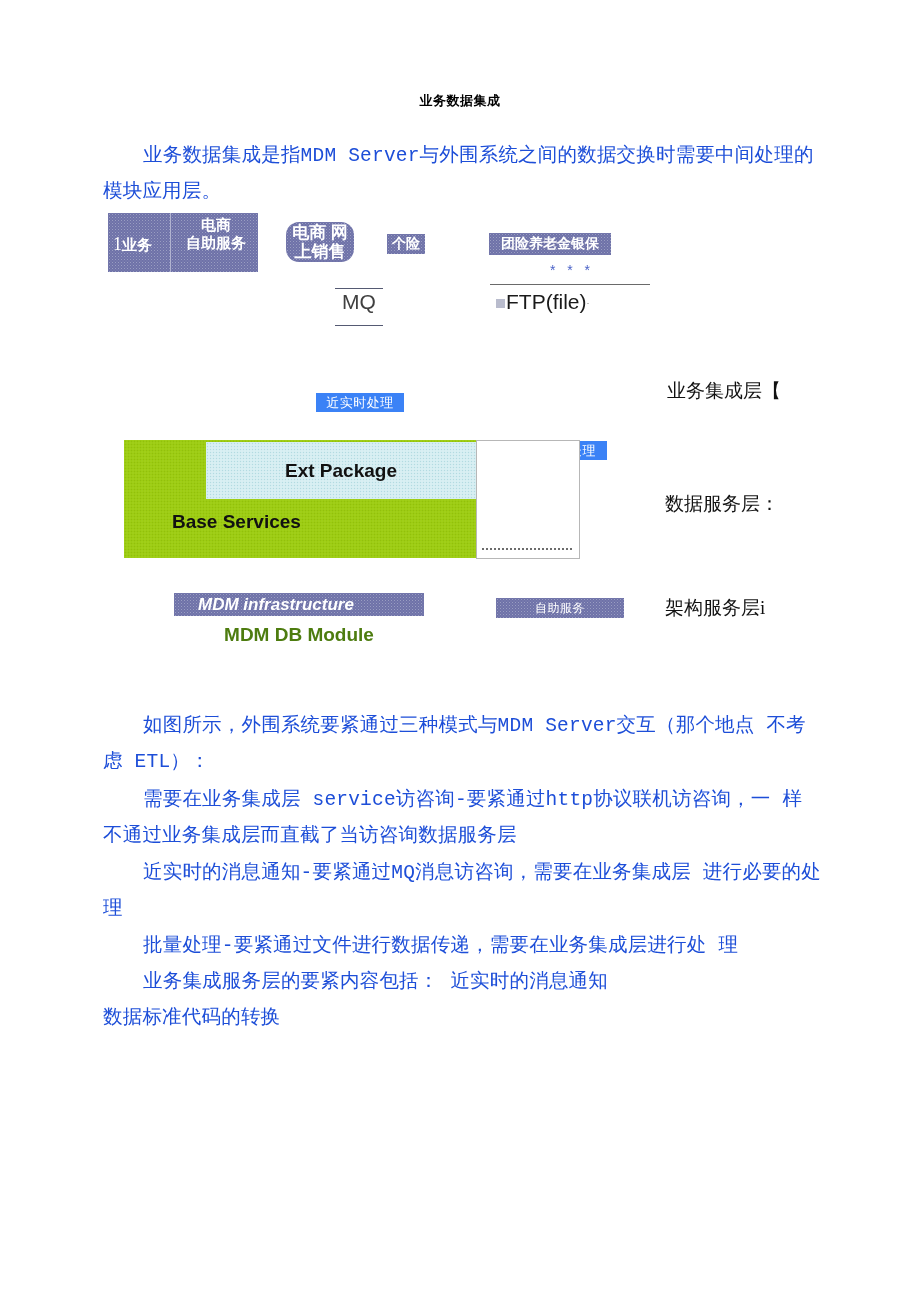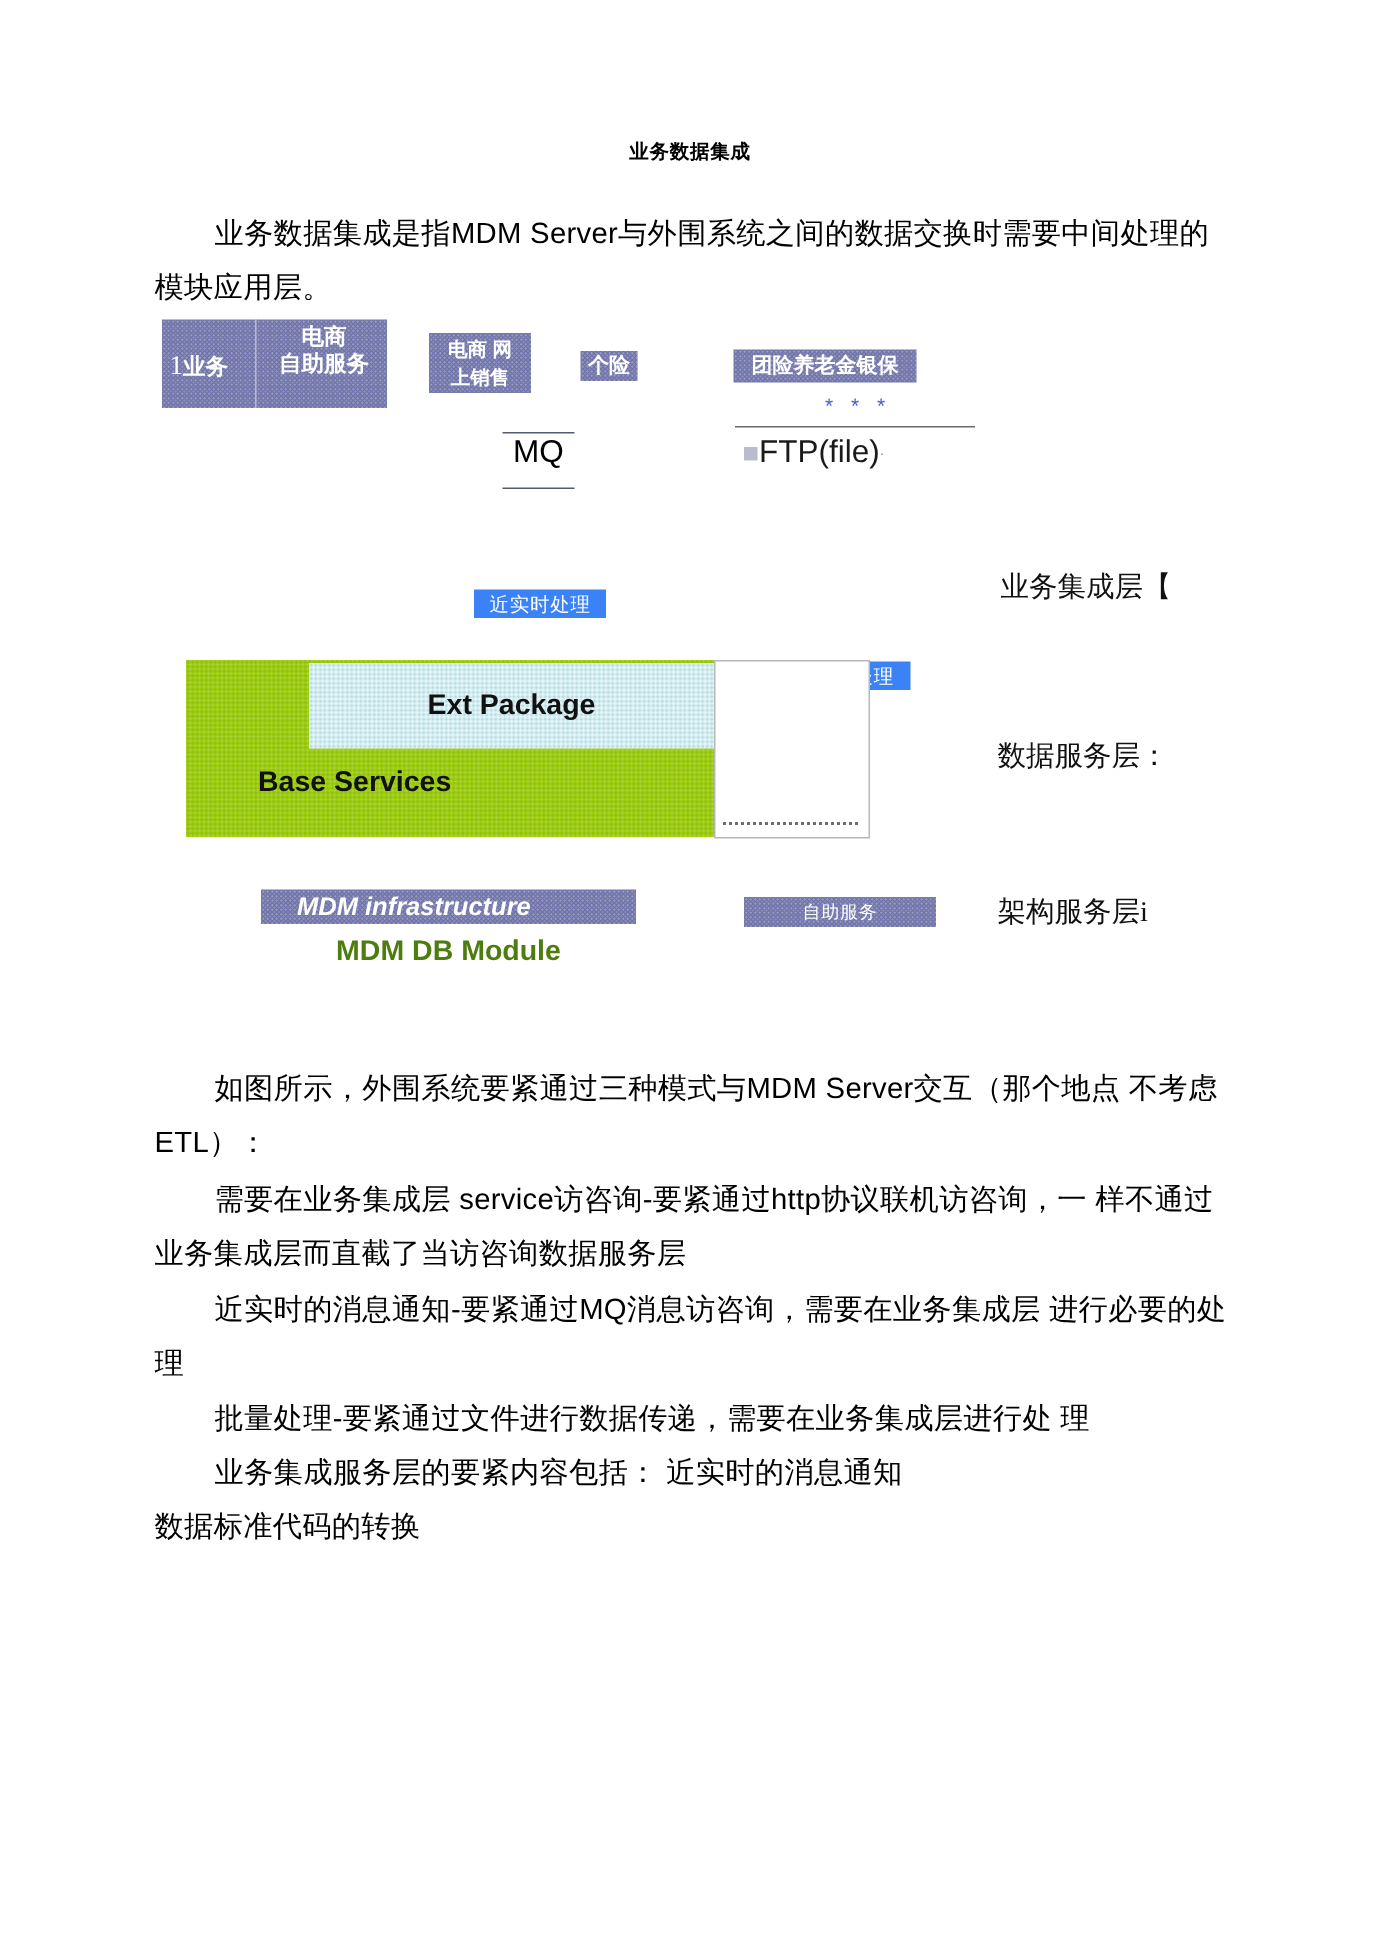--- a/index.html
+++ b/index.html
@@ -32,24 +32,24 @@
     text-align: center;
     font-family: "Liberation Sans", sans-serif;
     font-weight: bold;
     font-size: 13px;
     letter-spacing: 0.5px;
   }
 
   
   .para {
     position: absolute;
-    font-family: Liberation Sans, sans-serif;
+    font-family: Liberation Mono, monospace;
     font-size: 19.5px;
     line-height: 36px;
-    color: #000000;
+    color: #1d4ed8;
     letter-spacing: 0.2px;
     white-space: pre-wrap;
   }
   .para.intro   { left: 103px; top: 138px;  width: 718px; text-indent: 40px; }
   .para.p1      { left: 103px; top: 708px;  width: 718px; text-indent: 40px; }
   .para.p2      { left: 103px; top: 782px;  width: 718px; text-indent: 40px; }
   .para.p3      { left: 103px; top: 855px;  width: 718px; text-indent: 40px; }
   .para.p4      { left: 103px; top: 928px;  width: 718px; text-indent: 40px; }
   .para.p5      { left: 103px; top: 964px;  width: 718px; text-indent: 40px; }
   .para.p6      { left: 103px; top: 1000px; width: 718px; text-indent: 0px; }
@@ -119,23 +119,24 @@
     top: 0;
     width: 1px;
     height: 100%;
     background: rgba(255,255,255,0.45);
   }
 
   
   #box-online-sales {
     left: 286px; top: 222px;
     width: 68px; height: 40px;
-    font-size: 13px;
+    font-size: 17px;
     line-height: 19px;
     flex-direction: column;
+    border-radius: 13px;
   }
 
   
   #box-personal-ins {
     left: 387px; top: 234px;
     width: 38px; height: 20px;
     font-size: 14px;
   }
 
   
@@ -176,21 +177,21 @@
   }
   #mq-group .rule-top { top: 0; }
   #mq-group .rule-bot { bottom: 0; }
   #mq-group .mq-text {
     position: absolute;
     left: 0; top: 2px;
     width: 48px;
     text-align: center;
     font-family: "Liberation Sans", sans-serif;
     font-size: 21px;
-    color: #000000;
+    color: #404040;
   }
 
   
   #ftp-group {
     position: absolute;
     left: 490px; top: 262px;
     width: 160px; height: 62px;
   }
   #ftp-group .asterisks {
     position: absolute;

